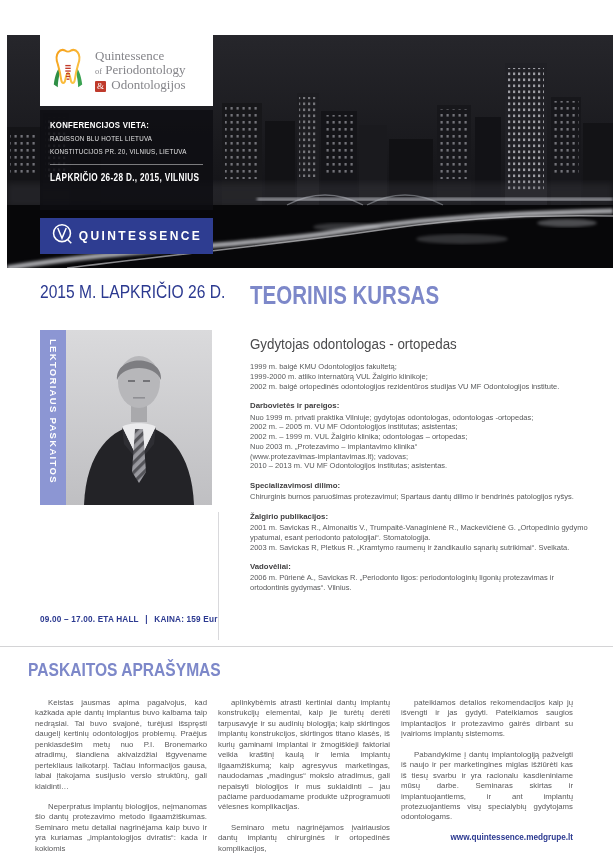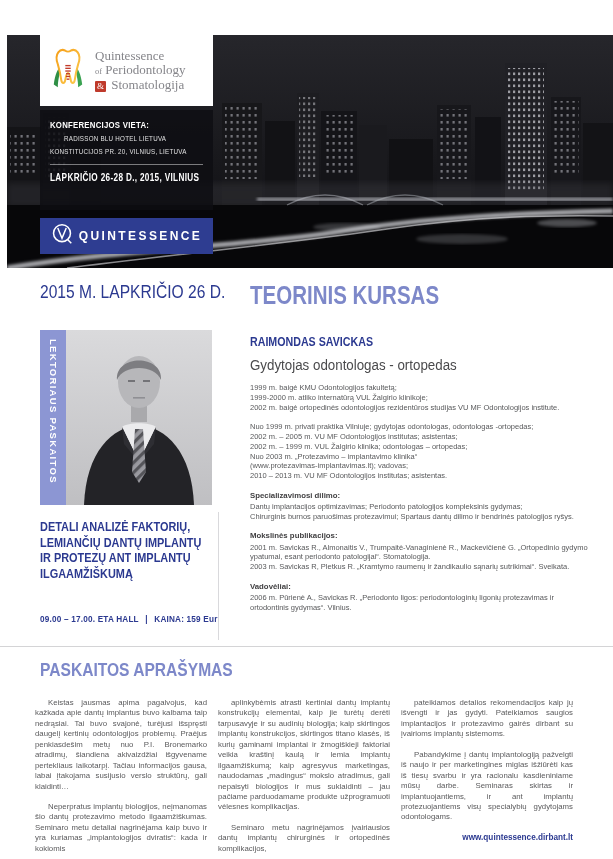--- a/index.html
+++ b/index.html
@@ -12,21 +12,21 @@
   .hero>svg{display:block;width:100%;height:100%;}
   .logo-card{position:absolute;left:33px;top:0;width:173px;height:71px;background:#fff;
              display:flex;align-items:center;gap:6px;padding:5px 7px;box-sizing:border-box;}
   .logo-text{font-family:"Liberation Serif","DejaVu Serif",serif;color:#85858a;line-height:1.08;font-size:13px;}
   .logo-text .sm{font-size:8.5px;}
   .amp-box{display:inline-block;background:#bf3a2b;color:#fff;font-size:9px;line-height:11px;
            width:11px;text-align:center;border-radius:1px;margin-right:2px;}
   .venue-box{position:absolute;left:33px;top:75px;width:173px;height:100px;background:rgba(14,14,18,.82);
              color:#fff;padding:9px 10px 7px;box-sizing:border-box;display:flex;flex-direction:column;}
   .venue-label{font-size:9.5px;font-weight:bold;letter-spacing:.3px;}
-  .venue-line{font-size:7.6px;color:rgba(255,255,255,.88);margin-top:4px;letter-spacing:.3px;text-align:center;}
+  .venue-line{font-size:7.6px;color:rgba(255,255,255,.88);margin-top:4px;letter-spacing:.3px;}
   .venue-divider{border-top:1px solid rgba(255,255,255,.45);margin:8px 0 7px;}
   .banner-date{font-size:10px;font-weight:bold;letter-spacing:.4px;}
   .brand-box{position:absolute;left:33px;top:183px;width:173px;height:36px;background:#2e3d91;
              display:flex;align-items:center;justify-content:center;gap:6px;color:#fff;}
   .brand-text{font-size:12px;font-weight:bold;letter-spacing:2.4px;}
 
   
   .h-date{position:absolute;left:40px;top:281px;font-size:19px;font-weight:normal;color:#2b3990;}
   .h-course{position:absolute;left:250px;top:281px;font-size:25px;font-weight:bold;color:#7d88c9;}
 
@@ -50,21 +50,21 @@
   .speaker{position:absolute;left:250px;top:334px;width:340px;color:#58595b;font-size:7.5px;line-height:1.3;}
   .spk-name{font-size:13px;font-weight:bold;color:#2b3990;margin-bottom:4px;}
   .spk-title{font-size:15.5px;color:#4a4a4c;margin-bottom:8px;}
   .spk-title .cond{transform:scaleX(.86);}
   .bio-line{margin:0;}
   .bio-block{margin-bottom:10px;}
   .sec-head{font-weight:bold;color:#414042;font-size:7.8px;margin-bottom:1px;}
 
   
   .section-divider{position:absolute;left:0;top:646px;width:613px;height:1px;background:#d4d4d6;}
-  .h-desc{position:absolute;left:40px;top:659px;font-size:19px;font-weight:bold;color:#7d88c9;}
+  .h-desc{position:absolute;left:28px;top:659px;font-size:19px;font-weight:bold;color:#7d88c9;}
   .desc-cols{position:absolute;left:35px;top:698px;width:538px;display:flex;gap:11px;
              color:#5a5a5c;font-size:7.8px;line-height:1.34;text-align:justify;}
   .desc-col{width:172px;}
   .desc-col p{margin:0 0 10px;text-indent:13px;}
   .website{text-align:right;color:#2b3990;font-weight:bold;font-size:8.2px;margin-top:13px;
            text-indent:0 !important;cursor:pointer;}
 </style>
 </head>
 <body>
 
@@ -147,21 +147,21 @@
               <path d="M28,46 h6"></path>
               <path d="M29,50 h4"></path>
           </g>
         </svg>
       </span>
       <span class="logo-text">
         <span>Quintessence</span><br>
         <span class="sm">of</span>
         <span>Periodontology</span><br>
         <span class="amp-box">&amp;</span>
-        <span>Stomatologija</span>
+        <span>Odontologijos</span>
       </span>
     </div>
 
     <div class="venue-box">
       <span class="venue-label"><span class="cond">KONFERENCIJOS VIETA:</span></span>
       <span class="venue-line"><span class="cond">RADISSON BLU HOTEL LIETUVA</span></span>
       <span class="venue-line"><span class="cond">KONSTITUCIJOS PR. 20, VILNIUS, LIETUVA</span></span>
       <span class="venue-divider"></span>
       <span class="banner-date"><span class="cond">LAPKRIČIO 26-28 D., 2015, VILNIUS</span></span>
     </div>
@@ -207,60 +207,53 @@
       <ellipse cx="73" cy="52" rx="21" ry="26" fill="#b7b7ba"></ellipse>
       <path d="M51,50 C49,24 97,24 95,50 C89,34 57,34 51,50 Z" fill="#7d7d81"></path>
       <rect x="62" y="50" width="7" height="2" fill="#737377"></rect>
       <rect x="77" y="50" width="7" height="2" fill="#737377"></rect>
       <rect x="67" y="67" width="12" height="1.6" fill="#8f8f93"></rect>
     </svg>
   </div>
 
   <div class="vert-divider"></div>
 
-  <div class="topic">
-    <div><span class="cond">DETALI ANALIZĖ FAKTORIŲ,</span></div>
-    <div><span class="cond">LEMIANČIŲ DANTŲ IMPLANTŲ</span></div>
-    <div><span class="cond">IR PROTEZŲ ANT IMPLANTŲ</span></div>
-    <div><span class="cond">ILGAAMŽIŠKUMĄ</span></div>
-  </div>
 
   <div class="schedule">
     <span>09.00 – 17.00. ETA HALL</span>
     <span>|</span>
     <span>KAINA: 159 Eur</span>
   </div>
 
   <div class="speaker">
-    <div class="spk-name"><span class="cond">RAIMONDAS SAVICKAS</span></div>
     <div class="spk-title"><span class="cond">Gydytojas odontologas - ortopedas</span></div>
 
     <div class="bio-block">
       <div class="bio-line">1999 m. baigė KMU Odontologijos fakultetą;</div>
       <div class="bio-line">1999-2000 m. atliko internatūrą VUL Žalgirio klinikoje;</div>
       <div class="bio-line">2002 m. baigė ortopedinės odontologijos rezidentūros studijas VU MF Odontologijos institute.</div>
     </div>
 
     <div class="bio-block">
+      <div class="sec-head">Darbovietės ir pareigos:</div>
       <div class="bio-line">Nuo 1999 m. privati praktika Vilniuje; gydytojas odontologas, odontologas -ortopedas;</div>
       <div class="bio-line">2002 m. – 2005 m. VU MF Odontologijos institutas; asistentas;</div>
       <div class="bio-line">2002 m. – 1999 m. VUL Žalgirio klinika; odontologas – ortopedas;</div>
       <div class="bio-line">Nuo 2003 m. „Protezavimo – implantavimo klinika“</div>
       <div class="bio-line">(www.protezavimas-implantavimas.lt); vadovas;</div>
       <div class="bio-line">2010 – 2013 m. VU MF Odontologijos institutas; asistentas.</div>
     </div>
 
     <div class="bio-block">
       <div class="sec-head">Specializavimosi dilimo:</div>
-      <div class="bio-line">Dantų implantacijos optimizavimas; Periodonto patologijos kompleksinis gydymas;</div>
       <div class="bio-line">Chirurginis burnos paruošimas protezavimui; Spartaus dantų dilimo ir bendrinės patologijos ryšys.</div>
     </div>
 
     <div class="bio-block">
-      <div class="sec-head">Mokslinės publikacijos:</div>
+      <div class="sec-head">Žalgirio publikacijos:</div>
       <div class="bio-line">2001 m. Savickas R., Almonaitis V., Trumpaitė-Vanaginienė R., Mackevičienė G. „Ortopedinio gydymo ypatumai, esant periodonto patologijai“. Stomatologija.</div>
       <div class="bio-line">2003 m. Savickas R, Pletkus R. „Kramtymo raumenų ir žandikaulio sąnarių sutrikimai“. Sveikata.</div>
     </div>
 
     <div class="bio-block">
       <div class="sec-head">Vadovėliai:</div>
       <div class="bio-line">2006 m. Pūrienė A., Savickas R. „Periodonto ligos: periodontologinių ligonių protezavimas ir ortodontinis gydymas“. Vilnius.</div>
     </div>
   </div>
 
@@ -272,17 +265,17 @@
       <p>Keistas jausmas apima pagalvojus, kad kažkada apie dantų implantus buvo kalbama taip nedrąsiai. Tai buvo svajonė, turėjusi išspręsti daugelį kertinių odontologijos problemų. Praėjus penkiasdešim metų nuo P.I. Bronemarko atradimų, šiandiena akivaizdžiai išgyvename pertekliaus laikotarpį. Tačiau informacijos gausa, labai įtakojama susijusio verslo struktūrų, gali klaidinti…</p>
       <p>Neperpratus implantų biologijos, neįmanomas šio dantų protezavimo metodo ilgaamžiškumas. Seminaro metu detaliai nagrinėjama kaip buvo ir yra kuriamas „implantologijos dviratis“: kada ir kokiomis</p>
     </div>
     <div class="desc-col">
       <p>aplinkybėmis atrasti kertiniai dantų implantų konstrukcijų elementai, kaip jie turėtų derėti tarpusavyje ir su audinių biologija; kaip skirtingos implantų konstrukcijos, skirtingos titano klasės, iš kurių gaminami implantai ir žmogiškieji faktoriai veikia kraštinį kaulą ir lemia implantų ilgaamžiškumą; kaip agresyvus marketingas, naudodamas „madingus“ mokslo atradimus, gali nepaisyti biologijos ir mus suklaidinti – jau pačiame parduodamame produkte užprogramuoti vėlesnes komplikacijas.</p>
       <p>Seminaro metu nagrinėjamos įvairiausios dantų implantų chirurginės ir ortopedinės komplikacijos,</p>
     </div>
     <div class="desc-col">
       <p>pateikiamos detalios rekomendacijos kaip jų išvengti ir jas gydyti. Pateikiamos saugios implantacijos ir protezavimo gairės dirbant su įvairioms implantų sistemoms.</p>
       <p>Pabandykime į dantų implantologiją pažvelgti iš naujo ir per marketingines miglas išžiūrėti kas iš tiesų svarbu ir yra racionalu kasdieniniame mūsų darbe. Seminaras skirtas ir implantuojantiems, ir ant implantų protezuojantiems visų specialybių gydytojams odontologams.</p>
-      <p class="website">www.quintessence.dirbant.lt</p>
+      <p class="website">www.quintessence.medgrupe.lt</p>
     </div>
   </div>
 
 </div>
 
 </body></html>

